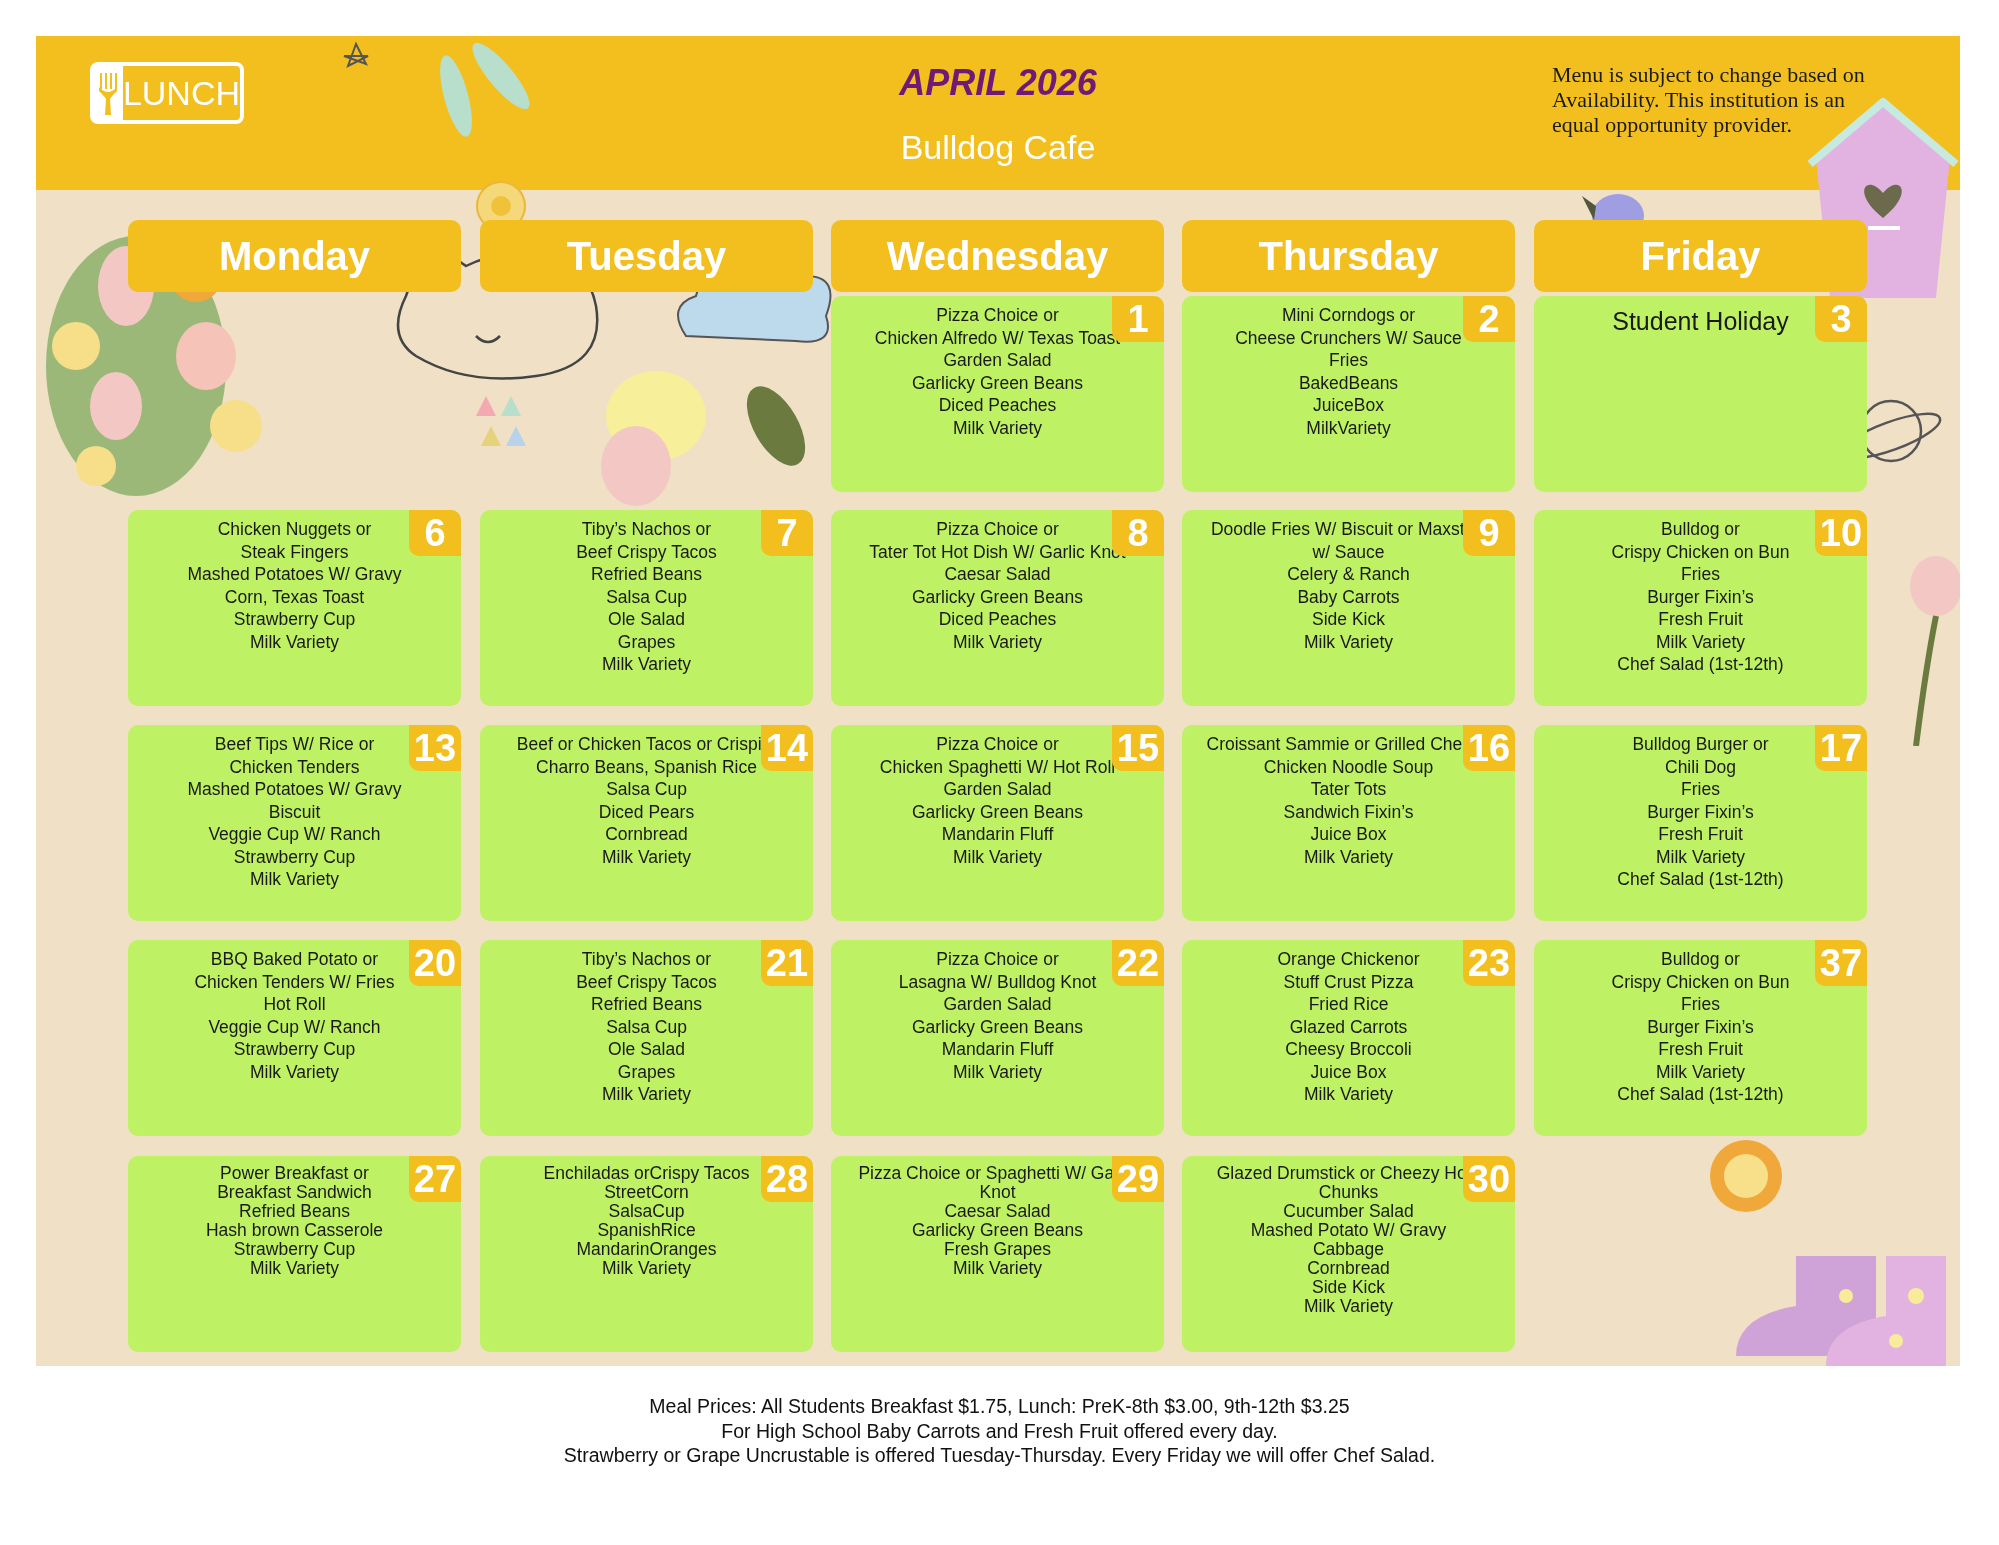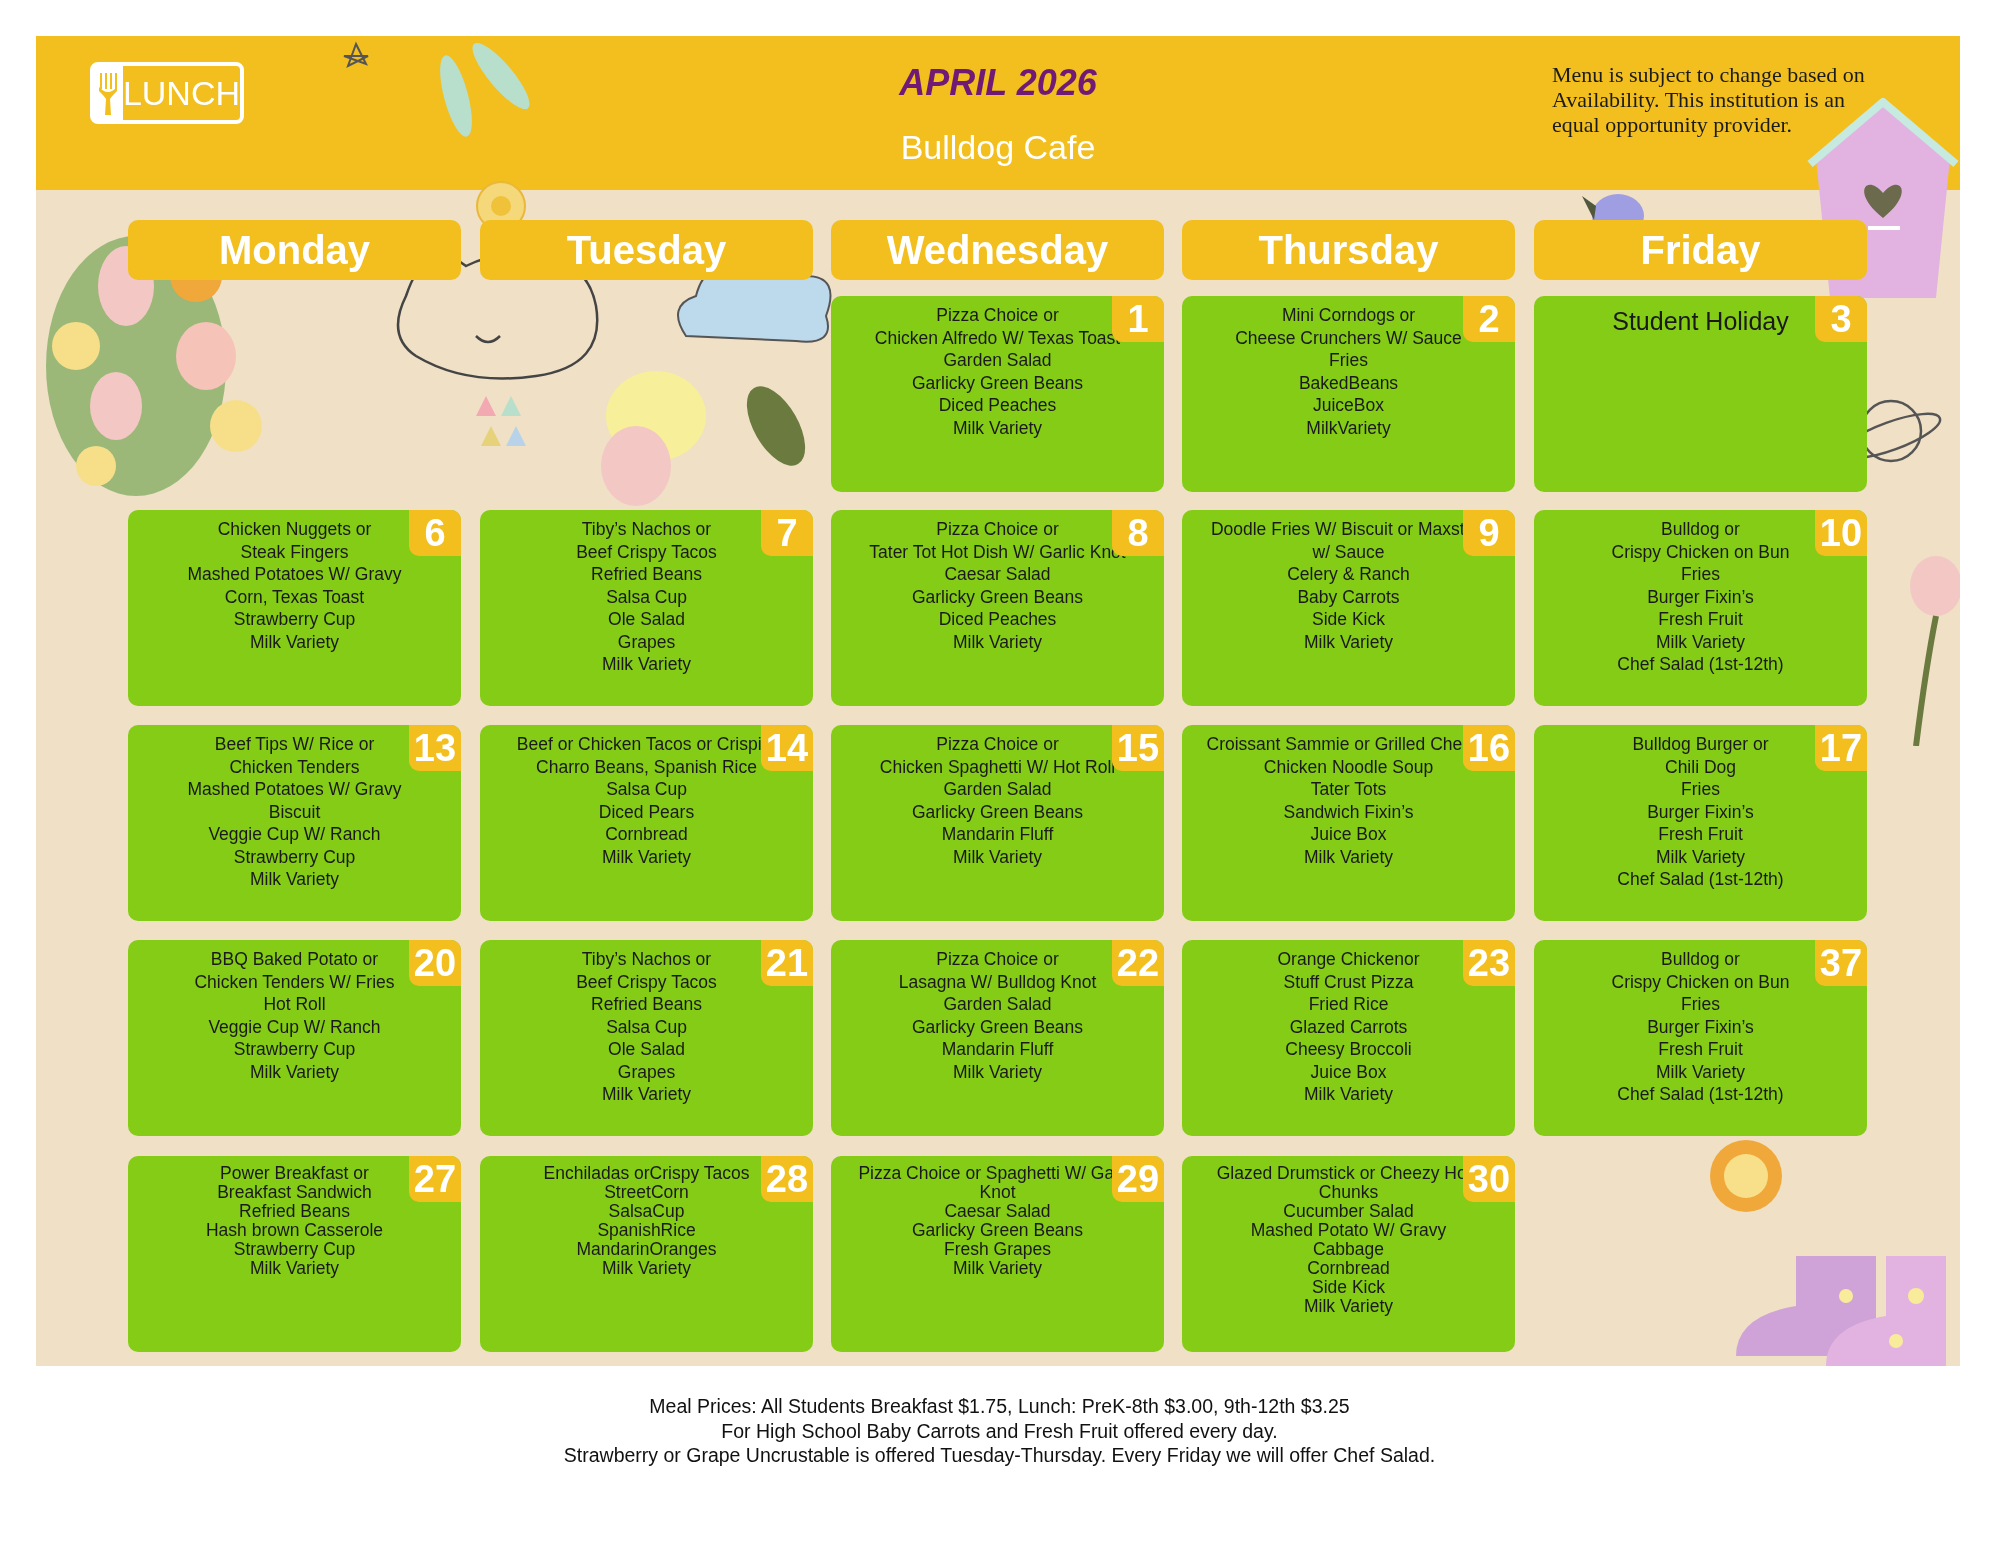--- a/index.html
+++ b/index.html
@@ -30,25 +30,25 @@
   }
   .subtitle {
     position: absolute; left: 0; width: 1924px; top: 92px; text-align: center; color: #fff;
     font-size: 34px;
   }
   .disclaimer {
     position: absolute; left: 1516px; top: 26px; width: 320px; color: #1b1b1b;
     font-family: "Liberation Serif", serif; font-size: 22px; line-height: 25px;
   }
   .dayhdr {
-    position: absolute; top: 184px; height: 60px; background: #f2bf1f; border-radius: 10px;
+    position: absolute; top: 184px; height: 72px; background: #f2bf1f; border-radius: 10px;
     color: #fff; font-size: 40px; font-weight: bold; display: flex; align-items: center; justify-content: center;
   }
   .cell {
-    position: absolute; width: 333px; height: 196px; background: #84cc16; border-radius: 10px; overflow: visible;
+    position: absolute; width: 333px; height: 196px; background: #bef264; border-radius: 10px; overflow: visible;
   }
   .badge {
     position: absolute; right: 0; top: 0; width: 52px; height: 46px; background: #f2bf1f;
     border-radius: 0 10px 0 10px; color: #fff; font-size: 38px; font-weight: bold;
     display: flex; align-items: center; justify-content: center;
   }
   .items {
     position: absolute; left: 0; top: 8px; width: 333px; text-align: center; color: #1a1a1a;
     font-size: 17.5px; line-height: 22.5px;
   }

